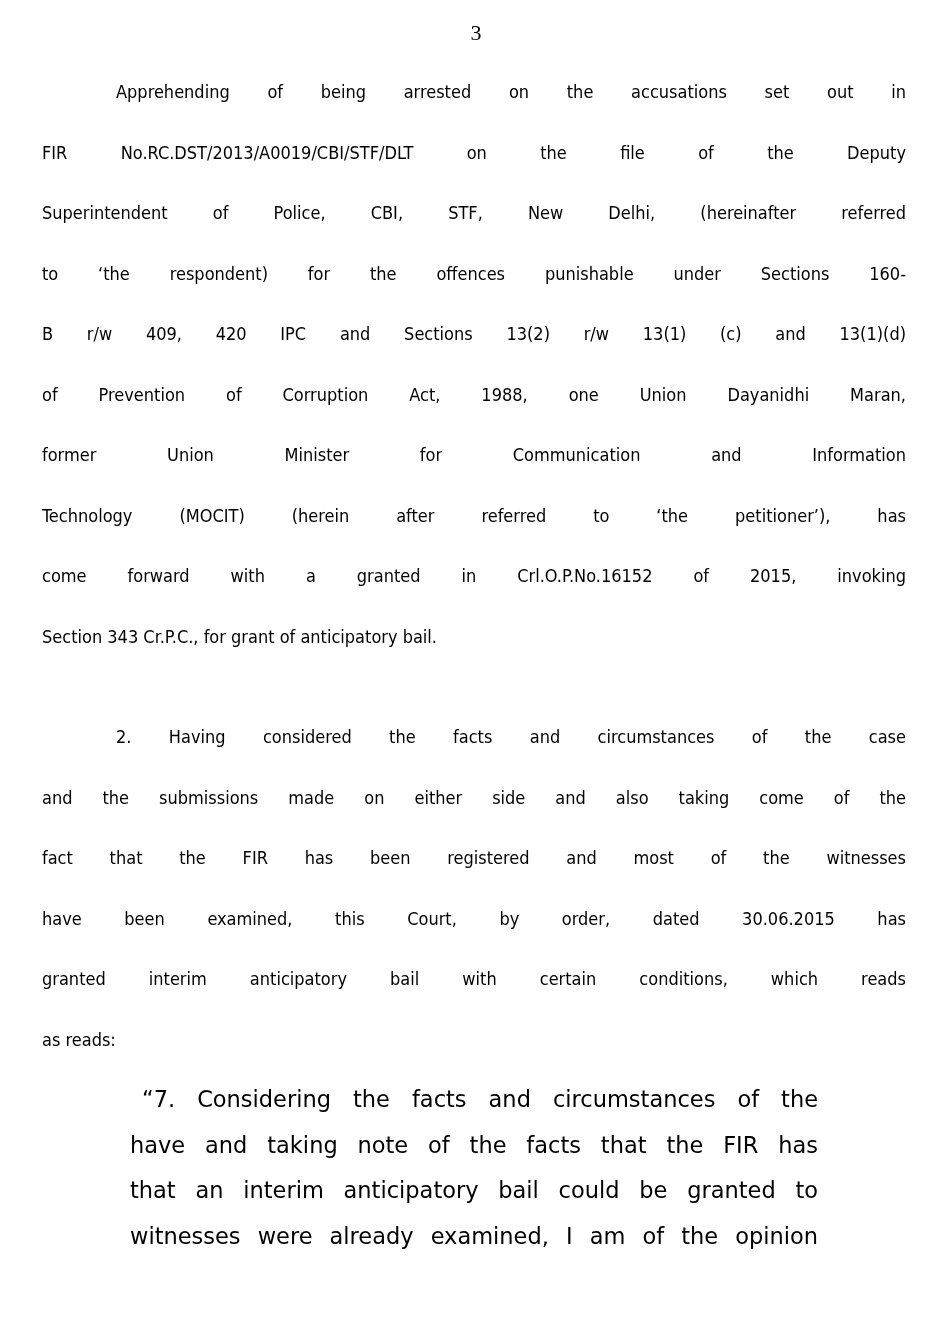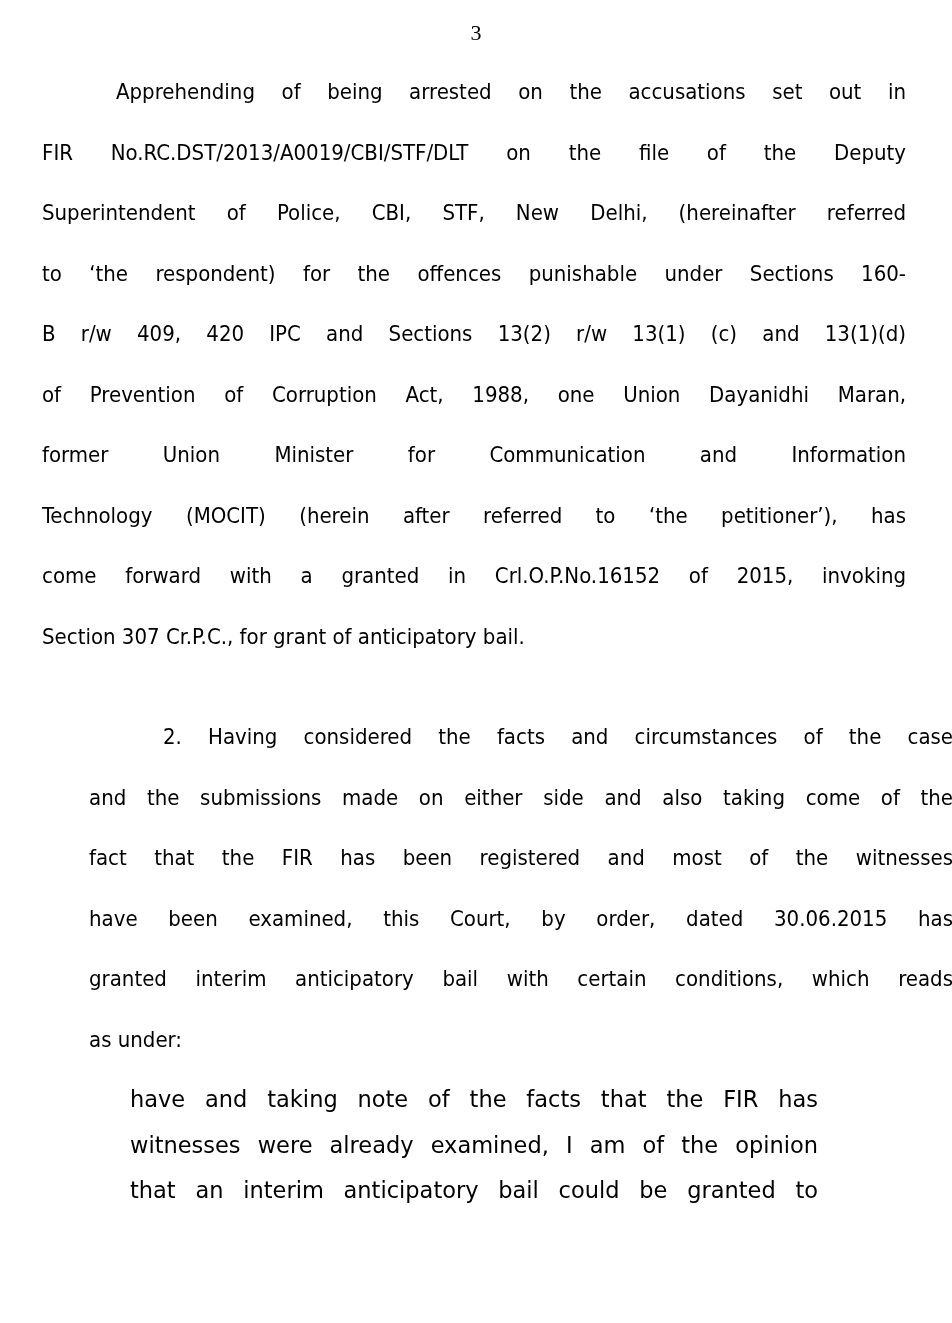--- a/index.html
+++ b/index.html
@@ -3,27 +3,27 @@
 <meta charset="utf-8">
 <style>
   html, body { margin: 0; padding: 0; background: #ffffff; }
   body { width: 952px; height: 1323px; overflow: hidden; position: relative; color: #000; }
   .page-number {
     position: absolute; top: 18px; left: 0; width: 952px; text-align: center;
     font-family: "Liberation Serif", serif; font-size: 22px; line-height: 30px;
   }
   .para {
     position: absolute; left: 42px; width: 864px;
-    font-family: "DejaVu Sans", sans-serif; font-size: 22px;
+    font-family: "DejaVu Sans", sans-serif; font-size: 18px;
     line-height: 60.5px; text-align: justify; letter-spacing: 0px;
     font-stretch: condensed;
   }
   .para span.indent { display: inline-block; width: 74px; }
   .p1 { top: 62px; }
-  .p2 { top: 707px; margin-left: 47px; }
+  .p2 { top: 707px; }
   .quote {
     position: absolute; left: 130px; width: 688px;
     font-family: "DejaVu Sans", sans-serif; font-size: 22.5px;
     line-height: 45.5px; text-align: justify;
   }
   .quote .qindent { display: inline-block; width: 12px; }
   .q1 { top: 1077px; }
   .line { display: block; text-align: justify; text-align-last: justify; white-space: nowrap; }
   .line.last { text-align-last: left; }
 </style>
@@ -35,29 +35,30 @@
 <div class="para p1">
   <div class="line" style="white-space: nowrap; word-spacing: 8.22222px;"><span class="indent"></span><span>Apprehending of being arrested on the accusations set out in</span></div>
   <div class="line" style="white-space: nowrap;">FIR No.RC.DST/2013/A0019/CBI/STF/DLT on the file of the Deputy</div>
   <div class="line" style="white-space: nowrap;">Superintendent of Police, CBI, STF, New Delhi, (hereinafter referred</div>
   <div class="line" style="white-space: nowrap;">to ‘the respondent) for the offences punishable under Sections 160-</div>
   <div class="line" style="white-space: nowrap;">B r/w 409, 420 IPC and Sections 13(2) r/w 13(1) (c) and 13(1)(d)</div>
   <div class="line" style="white-space: nowrap;">of Prevention of Corruption Act, 1988, one Union Dayanidhi Maran,</div>
   <div class="line" style="white-space: nowrap;">former Union Minister for Communication and Information</div>
   <div class="line" style="white-space: nowrap;">Technology (MOCIT) (herein after referred to ‘the petitioner’), has</div>
   <div class="line" style="white-space: nowrap;">come forward with a granted in Crl.O.P.No.16152 of 2015, invoking</div>
-  <div class="line last" style="white-space: nowrap;">Section 307 Cr.P.C., for grant of anticipatory bail.</div>
+  <div class="line last" style="white-space: nowrap;">Section 343 Cr.P.C., for grant of anticipatory bail.</div>
 </div>
 
 <div class="para p2">
   <div class="line" style="white-space: nowrap; word-spacing: 8.22222px;"><span class="indent"></span><span>2. Having considered the facts and circumstances of the case</span></div>
   <div class="line" style="white-space: nowrap;">and the submissions made on either side and also taking come of the</div>
   <div class="line" style="white-space: nowrap;">fact that the FIR has been registered and most of the witnesses</div>
   <div class="line" style="white-space: nowrap;">have been examined, this Court, by order, dated 30.06.2015 has</div>
   <div class="line" style="white-space: nowrap;">granted interim anticipatory bail with certain conditions, which reads</div>
-  <div class="line last" style="white-space: nowrap;">as under:</div>
+  <div class="line last" style="white-space: nowrap;">as reads:</div>
 </div>
 
 <div class="quote q1">
+  <div class="line" style="white-space: nowrap; word-spacing: 1.71429px;"><span class="qindent"></span><span>“7. Considering the facts and circumstances of the</span></div>
   <div class="line" style="white-space: nowrap;">have and taking note of the facts that the FIR has</div>
+  <div class="line" style="white-space: nowrap;">that an interim anticipatory bail could be granted to</div>
   <div class="line" style="white-space: nowrap;">witnesses were already examined, I am of the opinion</div>
-  <div class="line" style="white-space: nowrap;">that an interim anticipatory bail could be granted to</div>
 </div>
 
 </body></html>

